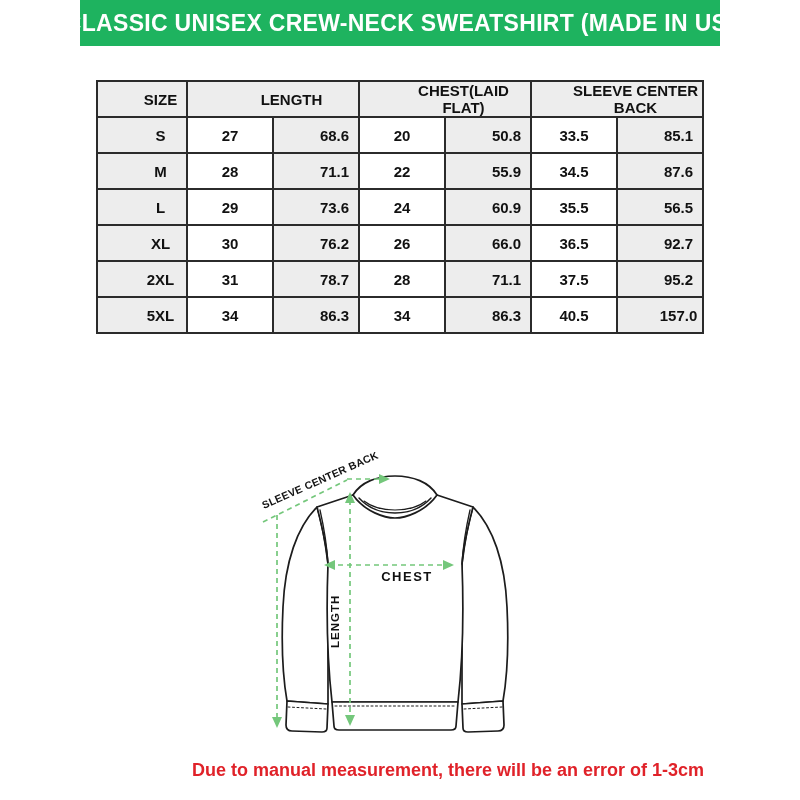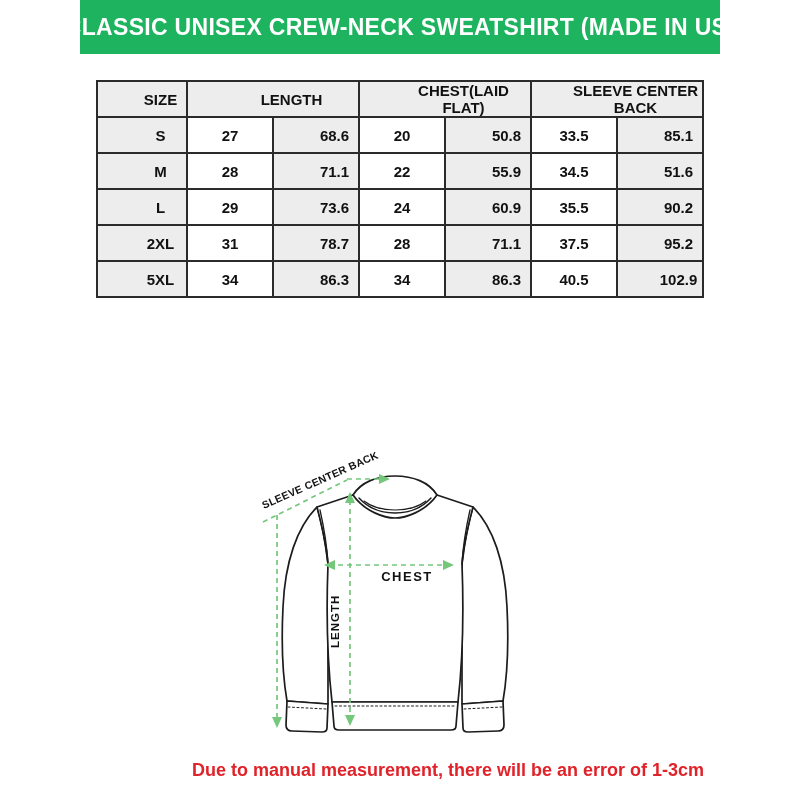--- a/index.html
+++ b/index.html
@@ -9,21 +9,21 @@
     --shade:#ededed;
     --bdark:#2b2b2b;
   }
   *{margin:0;padding:0;box-sizing:border-box;}
   html,body{width:800px;height:800px;}
   body{
     position:relative;width:800px;height:800px;background:#ffffff;
     font-family:"Liberation Sans",sans-serif;overflow:hidden;
   }
   .title-bar{
-    position:absolute;left:80px;top:0;width:640px;height:54px;
+    position:absolute;left:80px;top:0;width:640px;height:46px;
     background:var(--green);color:#ffffff;
     display:flex;align-items:center;justify-content:center;
     font-size:23px;font-weight:bold;letter-spacing:.3px;white-space:nowrap;
   }
   .size-table{
     position:absolute;left:96px;top:80px;width:608px;
     border-collapse:collapse;table-layout:fixed;
   }
   .size-table th,.size-table td{
     border:2px solid var(--bdark);
@@ -74,48 +74,57 @@
         <td>33.5</td>
         <td class="shade">85.1</td>
       </tr>
       <tr>
         <td class="shade">M</td>
         <td>28</td>
         <td class="shade">71.1</td>
         <td>22</td>
         <td class="shade">55.9</td>
         <td>34.5</td>
-        <td class="shade">51.6</td>
+        <td class="shade">87.6</td>
       </tr>
       <tr>
         <td class="shade">L</td>
         <td>29</td>
         <td class="shade">73.6</td>
         <td>24</td>
         <td class="shade">60.9</td>
         <td>35.5</td>
-        <td class="shade">90.2</td>
+        <td class="shade">56.5</td>
+      </tr>
+      <tr>
+        <td class="shade">XL</td>
+        <td>30</td>
+        <td class="shade">76.2</td>
+        <td>26</td>
+        <td class="shade">66.0</td>
+        <td>36.5</td>
+        <td class="shade">92.7</td>
       </tr>
       <tr>
         <td class="shade">2XL</td>
         <td>31</td>
         <td class="shade">78.7</td>
         <td>28</td>
         <td class="shade">71.1</td>
         <td>37.5</td>
         <td class="shade">95.2</td>
       </tr>
       <tr>
         <td class="shade">5XL</td>
         <td>34</td>
         <td class="shade">86.3</td>
         <td>34</td>
         <td class="shade">86.3</td>
         <td>40.5</td>
-        <td class="shade">102.9</td>
+        <td class="shade">157.0</td>
       </tr>
     </tbody>
 </table>
 
 <div class="diagram">
   <svg width="320" height="300" viewBox="0 0 320 300">
 
     <g fill="#ffffff" stroke="#1c1c1c" stroke-width="1.7" stroke-linejoin="round" stroke-linecap="round">
 
       <path d="M82,55 C62,75 50,110 48,155 C46,196 48,226 52,249 L93,252 L93,112 C90,88 86,68 82,55 Z"></path>

